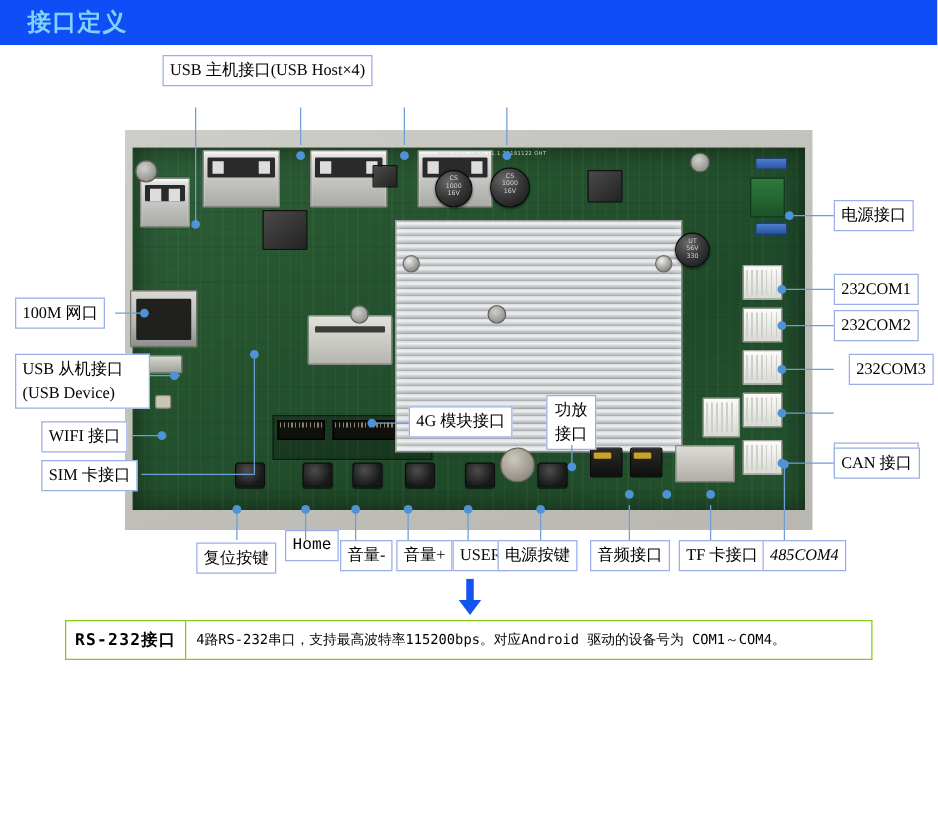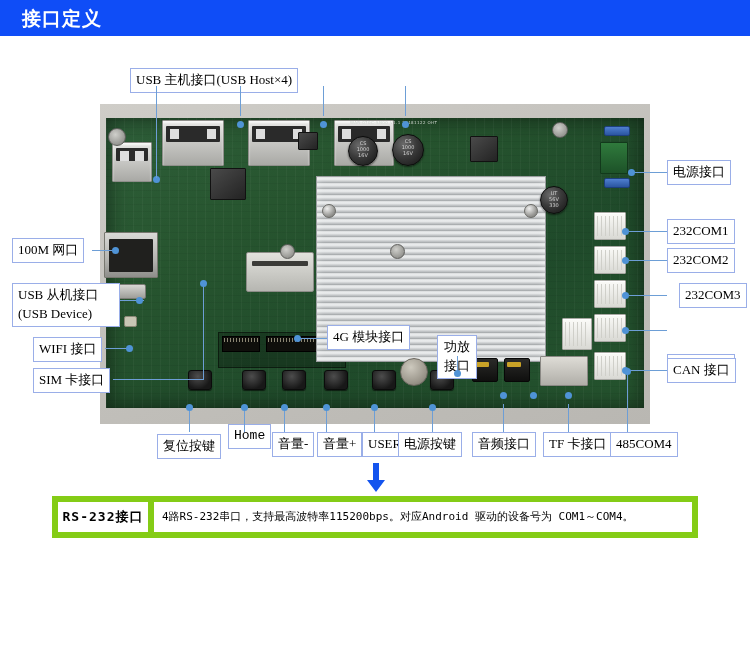--- a/index.html
+++ b/index.html
@@ -11,21 +11,21 @@
     overflow:hidden;
   }
 
   
   .header{
     position:absolute;left:0;top:0;width:750px;height:36px;
     background:#0f4df7;
   }
   .header-title{
     position:absolute;left:22px;top:0;height:24px;line-height:36px;
-    color:#ffffff;font-size:19px;font-weight:bold;
+    color:#7dd3fc;font-size:19px;font-weight:bold;
     font-family:"DejaVu Sans","Liberation Sans",sans-serif;
     letter-spacing:1px;
   }
 
   
   .photo{
     position:absolute;left:100px;top:104px;width:550px;height:320px;
     background:linear-gradient(160deg,#cfcdc8 0%,#c4c2bd 40%,#b9b7b2 100%);
     overflow:hidden;
   }
@@ -180,21 +180,21 @@
     position:absolute;left:366px;top:463px;width:20px;height:30px;
   }
 
   
   .tbl{
     position:absolute;left:52px;top:496px;width:646px;
     border-collapse:collapse;
     table-layout:fixed;
   }
   .tbl td{
-    border:6px solid #84cc16;
+    border:1px solid #84cc16;
     vertical-align:middle;
     padding:6px 8px;
     box-sizing:border-box;
   }
   .tbl td.k{
     width:96px;
     text-align:center;
     font-family:"DejaVu Sans Mono","Liberation Mono",monospace;
     font-size:13px;
     font-weight:bold;
@@ -287,21 +287,21 @@
 
   <div class="part pad" style="left:180px;top:140px;width:13px;height:13px;"></div>
   <div class="part pad" style="left:290px;top:140px;width:13px;height:13px;"></div>
   <div class="part pad" style="left:8px;top:24px;width:16px;height:16px;"></div>
   <div class="part pad" style="left:452px;top:18px;width:14px;height:14px;"></div>
   <div class="part coin" style="left:300px;top:254px;width:26px;height:26px;"></div>
 
   <div class="silk" style="left:250px;top:16px;">WAR-070C-SN00 V1.1  20181122 OHT</div>
 </div>
 
-<div class="label" style="left:130px;top:68px;">USB 主机接口(USB Host×4)</div>
+<div class="label" style="left:130px;top:44px;">USB 主机接口(USB Host×4)</div>
 <div class="leader v" style="left:156px;top:86px;height:30px;"></div>
 <div class="leader v" style="left:240px;top:86px;height:30px;"></div>
 <div class="leader v" style="left:323px;top:86px;height:30px;"></div>
 <div class="leader v" style="left:405px;top:86px;height:30px;"></div>
 <div class="dot" style="left:153px;top:176px;"></div>
 <div class="dot" style="left:237px;top:121px;"></div>
 <div class="dot" style="left:320px;top:121px;"></div>
 <div class="dot" style="left:402px;top:121px;"></div>
 <div class="leader v" style="left:156px;top:114px;height:64px;"></div>
 
@@ -346,36 +346,36 @@
 <div class="dot" style="left:622px;top:327px;"></div>
 
 <div class="label" style="left:667px;top:358px;">CAN 接口</div>
 <div class="leader h" style="left:629px;top:370px;width:38px;"></div>
 <div class="dot" style="left:622px;top:367px;"></div>
 
 <div class="label" style="left:327px;top:325px;">4G 模块接口</div>
 <div class="leader h" style="left:300px;top:338px;width:27px;"></div>
 <div class="dot" style="left:294px;top:335px;"></div>
 
-<div class="label two" style="left:437px;top:316px;width:40px;text-align:center;margin-top:19px;">
+<div class="label two" style="left:437px;top:316px;width:40px;text-align:center;">
   <span>功放</span><br>
   <span>接口</span>
 </div>
 <div class="leader v" style="left:457px;top:356px;height:18px;"></div>
 <div class="dot" style="left:454px;top:370px;"></div>
 
 <div class="label" style="left:157px;top:434px;">复位按键</div>
 <div class="label" style="left:228px;top:424px;font-family:Liberation Mono, monospace;">Home</div>
 <div class="label" style="left:272px;top:432px;">音量-</div>
 <div class="label" style="left:317px;top:432px;">音量+</div>
 <div class="label" style="left:362px;top:432px;text-align:right;">USER</div>
 <div class="label" style="left:398px;top:432px;">电源按键</div>
 <div class="label" style="left:472px;top:432px;">音频接口</div>
 <div class="label" style="left:543px;top:432px;">TF 卡接口</div>
-<div class="label" style="left:610px;top:432px;">485COM4</div>
+<div class="label" style="left:610px;top:432px;font-style:italic;">485COM4</div>
 
 <div class="leader v" style="left:189px;top:410px;height:22px;"></div>
 <div class="leader v" style="left:244px;top:410px;height:22px;"></div>
 <div class="leader v" style="left:284px;top:410px;height:22px;"></div>
 <div class="leader v" style="left:326px;top:410px;height:22px;"></div>
 <div class="leader v" style="left:374px;top:410px;height:22px;"></div>
 <div class="leader v" style="left:432px;top:410px;height:22px;"></div>
 <div class="leader v" style="left:503px;top:404px;height:28px;"></div>
 <div class="leader v" style="left:568px;top:404px;height:28px;"></div>
 <div class="leader v" style="left:627px;top:372px;height:60px;"></div>

